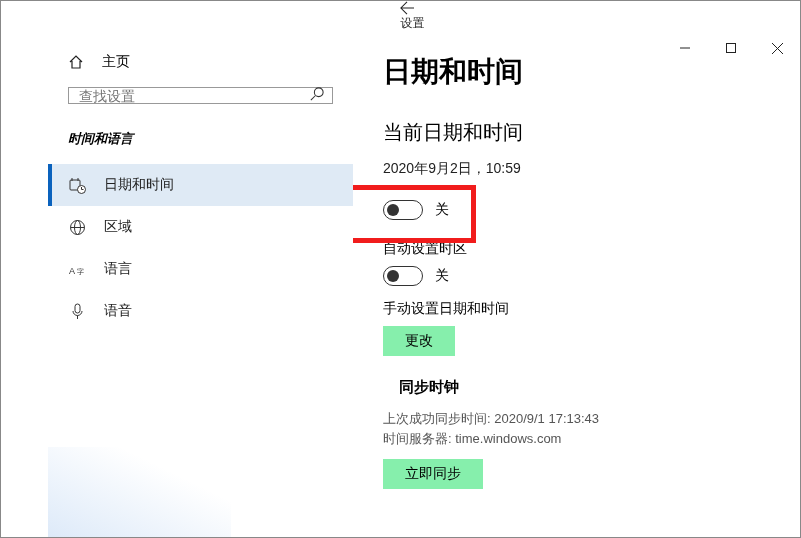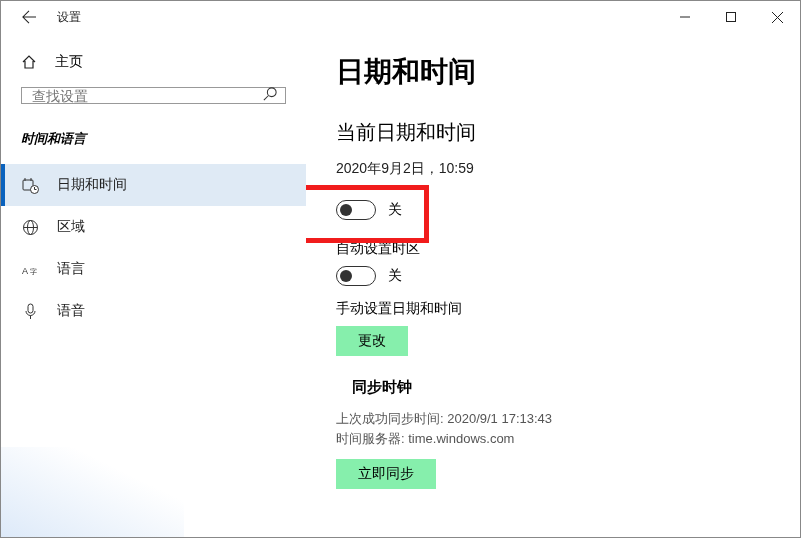--- a/index.html
+++ b/index.html
@@ -11,20 +11,21 @@
     height: 538px;
     border: 1px solid #888;
     overflow: hidden;
     position: relative;
   }
   .titlebar {
     height: 32px;
     display: flex;
     align-items: center;
     padding-left: 12px;
+    flex-direction: column;
   }
   .back-btn {
     width: 32px; height: 32px;
     display: flex; align-items: center; justify-content: center;
     font-size: 14px;
   }
   .win-title {
     margin-left: 12px;
     font-size: 12px;
     color: #222;
@@ -41,20 +42,21 @@
     font-family: "Segoe UI", sans-serif;
   }
   .body {
     display: flex;
     height: calc(100% - 32px);
   }
   .sidebar {
     width: 305px;
     padding: 10px 0 0 0;
     position: relative;
+    margin-left: 47px;
   }
   .home-row {
     display: flex;
     align-items: center;
     gap: 18px;
     padding: 10px 20px;
     font-size: 14px;
   }
   .home-icon svg { display: block; }
   .search-wrap {

